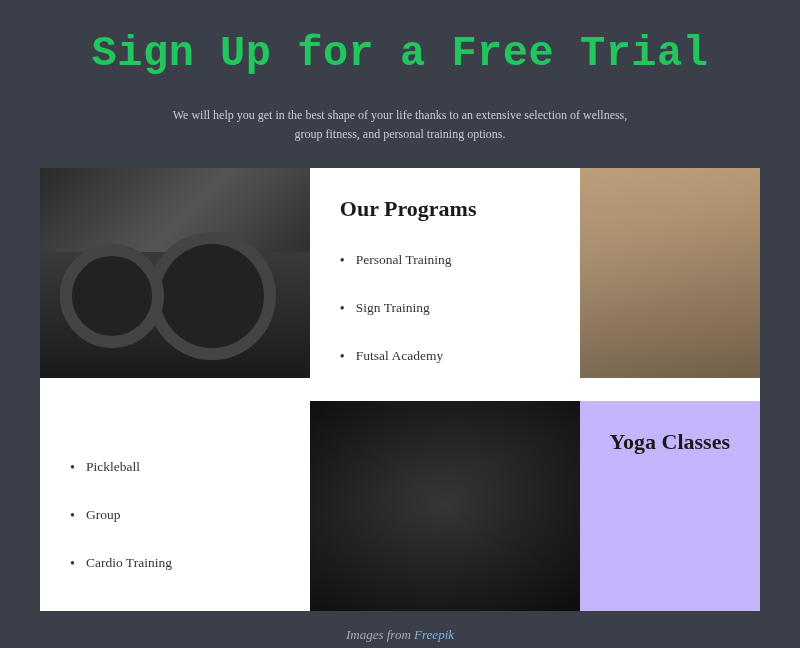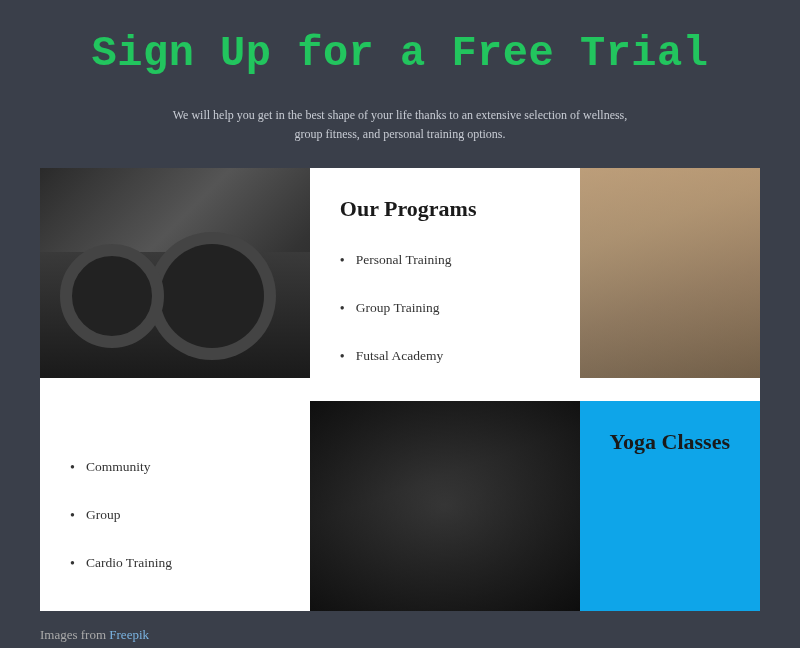--- a/index.html
+++ b/index.html
@@ -89,21 +89,21 @@
       grid-row: 2;
       min-height: 210px;
       overflow: hidden;
       background: #444;
       position: relative;
     }
 
     .cell-yoga-classes {
       grid-column: 3;
       grid-row: 2;
-      background: #0ea5e9;
+      background: #c4b5fd;
       padding: 28px 30px;
     }
 
     
     .section-title {
       font-family: 'Georgia', serif;
       font-size: 22px;
       font-weight: bold;
       color: #1a1a1a;
       margin-bottom: 14px;
@@ -191,23 +191,25 @@
 
     .img-workout::before {
       content: '';
       position: absolute;
       top: 0; left: 0; right: 0; bottom: 0;
       background: radial-gradient(ellipse at center, rgba(60,60,60,0.5) 0%, rgba(10,10,10,0.8) 100%);
     }
 
     
     .footer {
+      text-align: center;
       margin-top: 16px;
       font-size: 13px;
       color: #aaa;
+      font-style: italic;
     }
 
     .footer a {
       color: #7ab3e0;
       text-decoration: none;
     }
   </style>
 </head>
 <body>
 
@@ -221,32 +223,32 @@
   <div class="grid">
 
     <div class="cell-gym-image">
       <div class="img-gym"></div>
     </div>
 
     <div class="cell-programs">
       <h2 class="section-title">Our Programs</h2>
       <ul class="program-list">
         <li>Personal Training</li>
-        <li>Group Training</li>
+        <li>Sign Training</li>
         <li>Futsal Academy</li>
       </ul>
     </div>
 
     <div class="cell-yoga-image">
       <div class="img-yoga"></div>
     </div>
 
     <div class="cell-indoor-sports">
       <ul class="program-list">
-        <li>Community</li>
+        <li>Pickleball</li>
         <li>Group</li>
         <li>Cardio Training</li>
       </ul>
     </div>
 
     <div class="cell-workout-image">
       <div class="img-workout"></div>
     </div>
 
     <div class="cell-yoga-classes">

